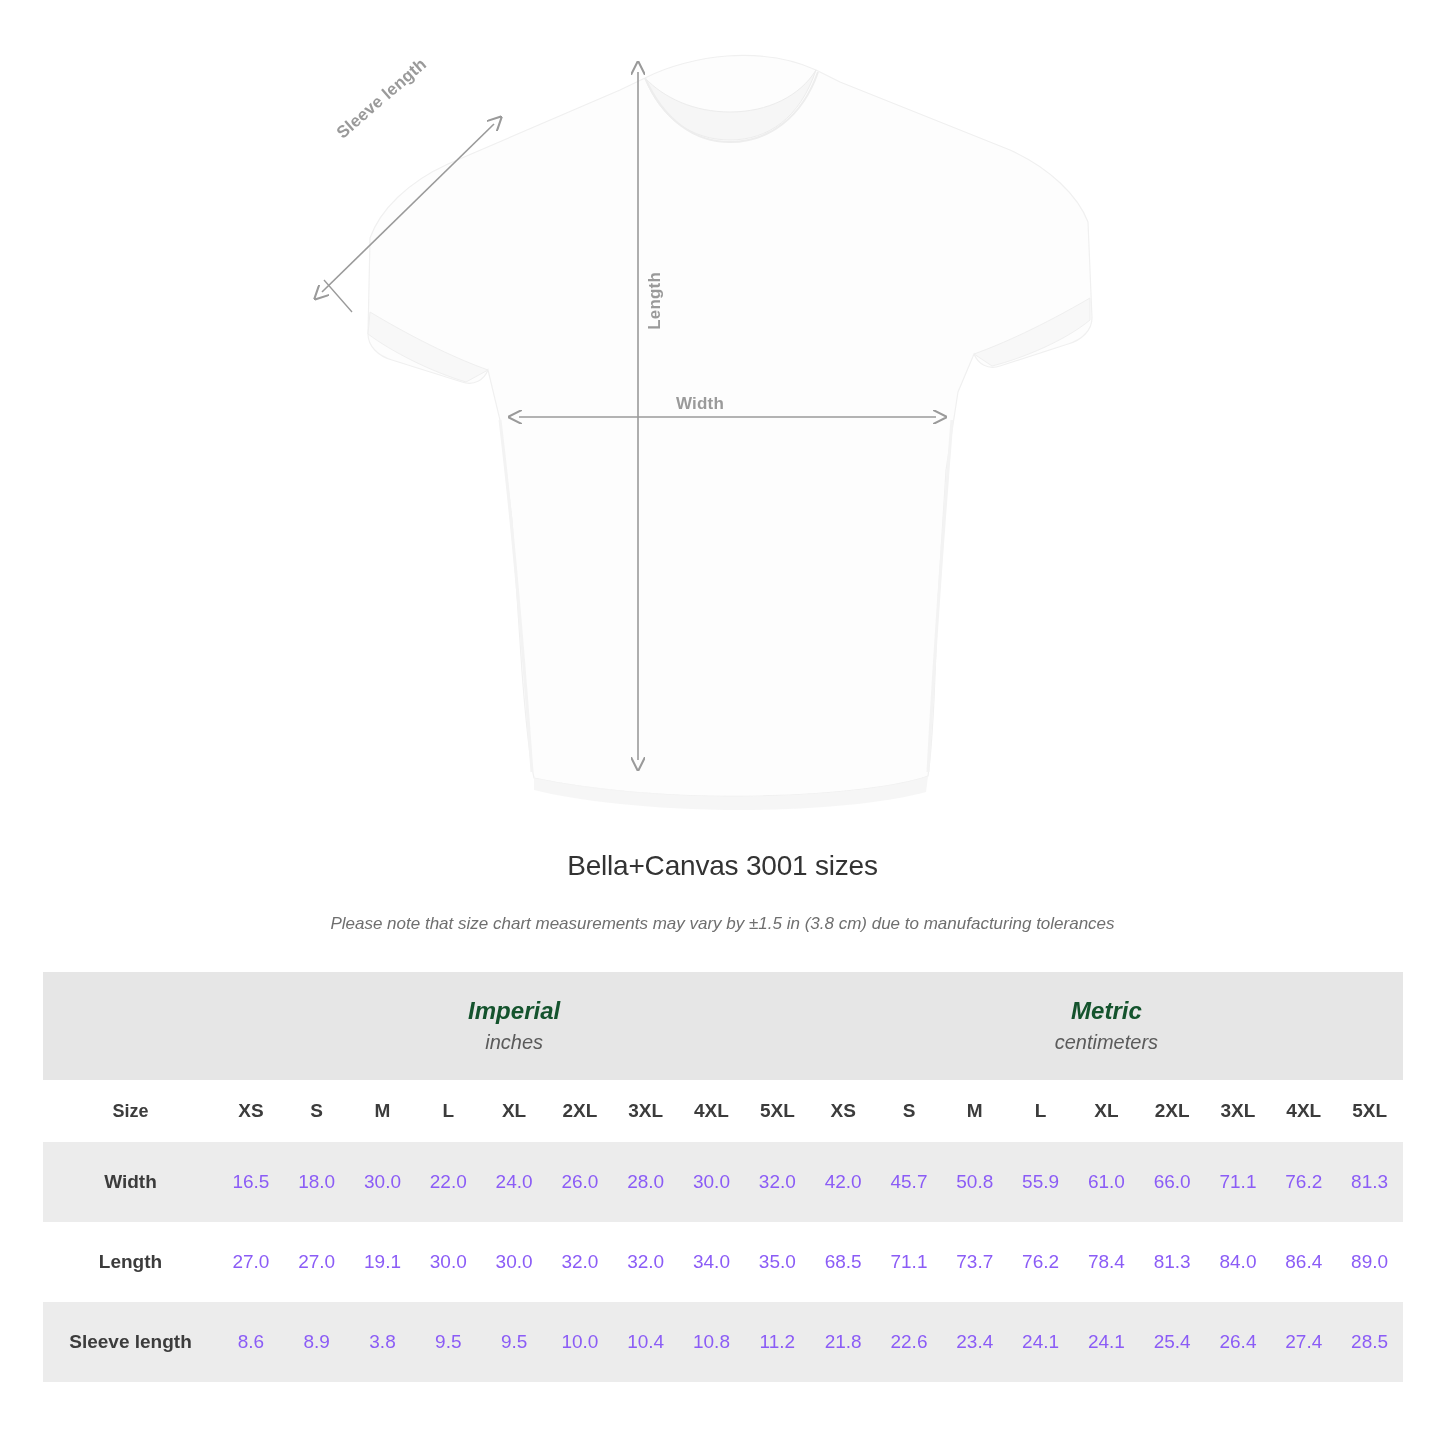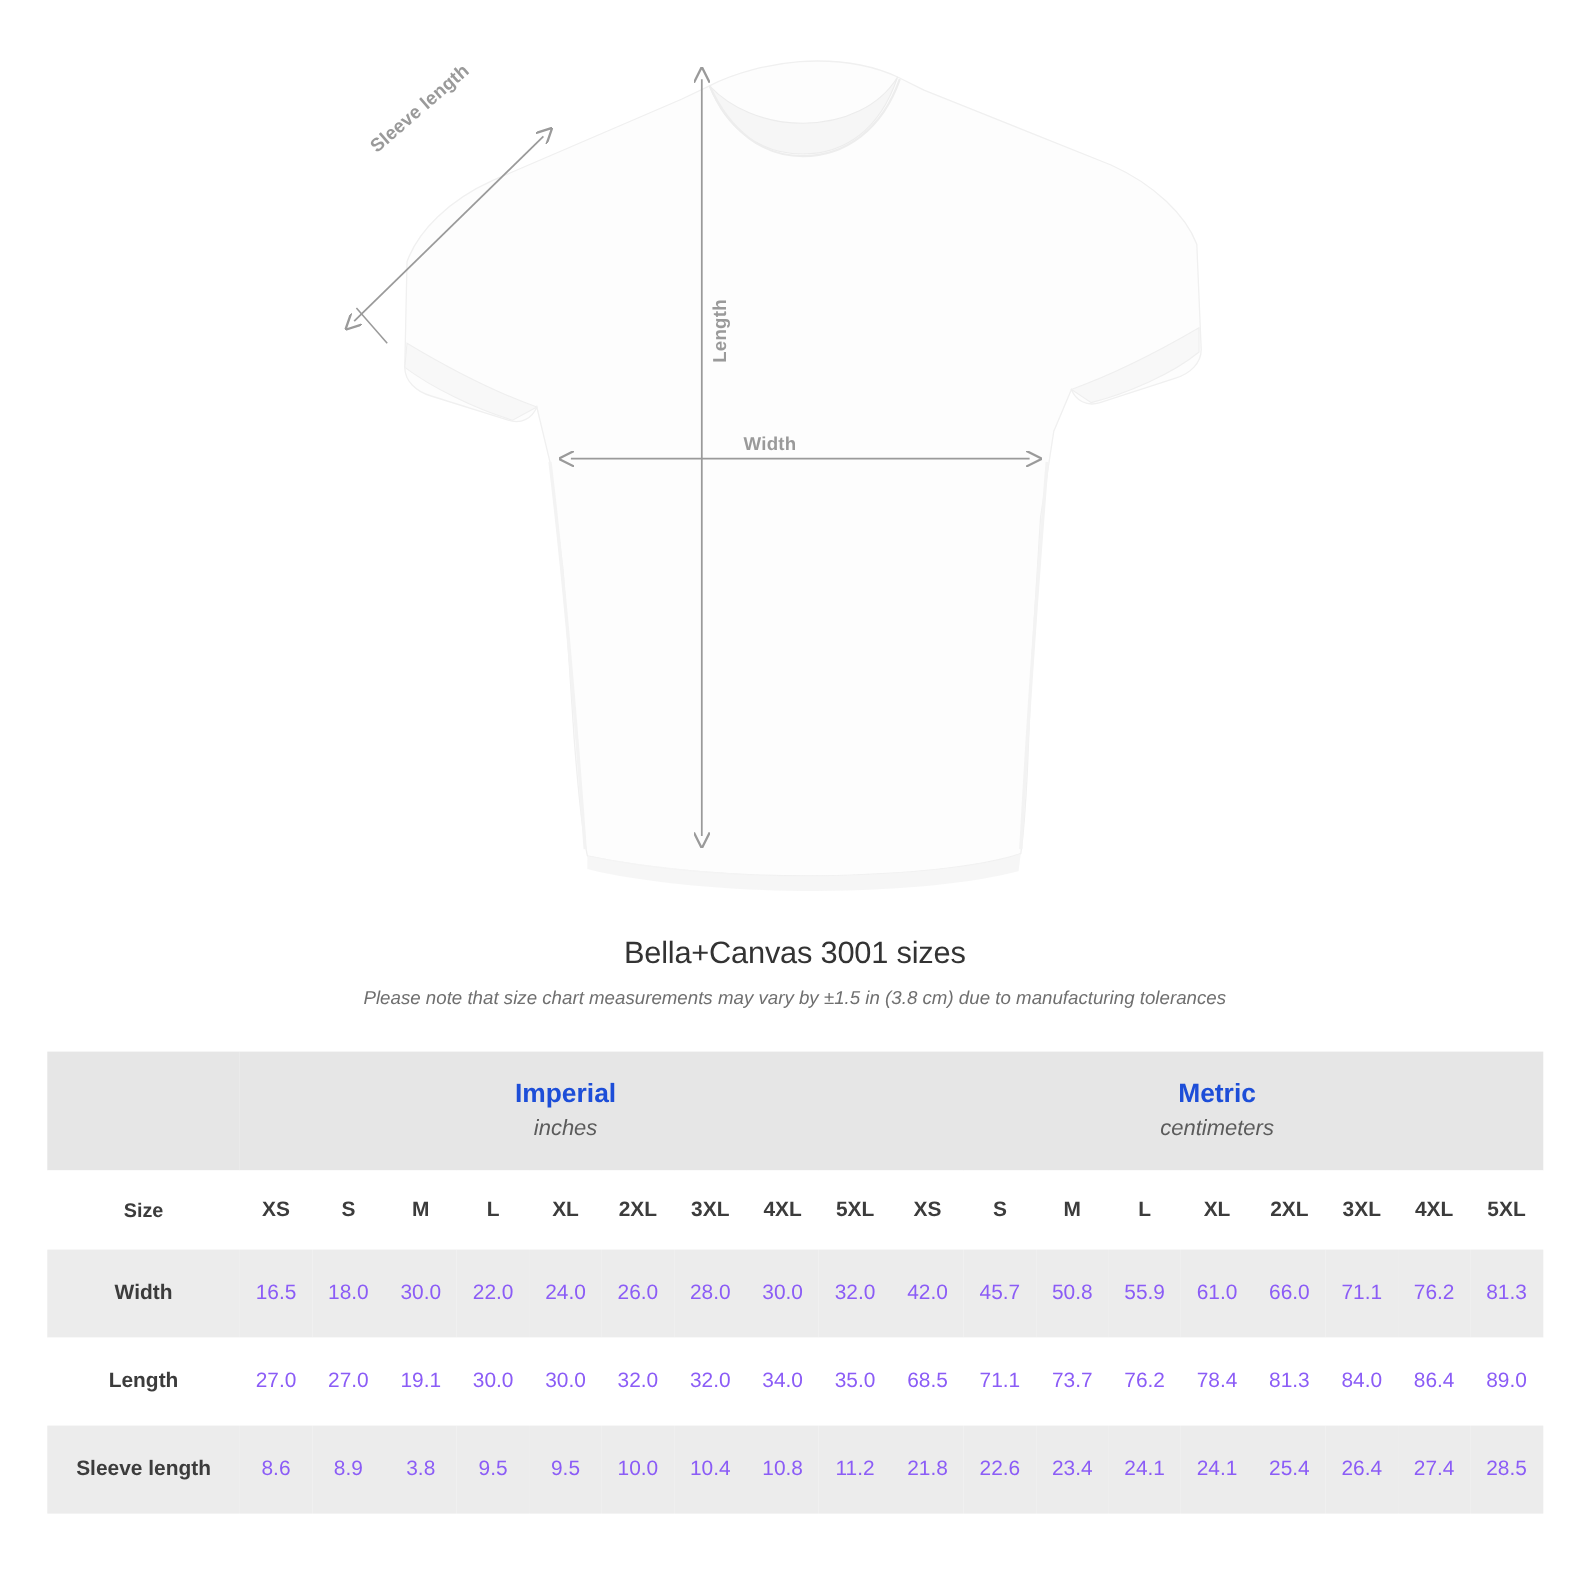--- a/index.html
+++ b/index.html
@@ -65,21 +65,21 @@
     color: #333333;
     margin: 0;
     padding-top: 30px;
     letter-spacing: -0.2px;
   }
   .chart-note {
     text-align: center;
     font-size: 17px;
     font-style: italic;
     color: #6f6f6f;
-    margin: 0;
+    margin: 16px;
     padding-top: 16px;
   }
 
   
   .table-wrap {
     margin: 38px 43px 0 43px;
     width: 1359px;
   }
   table.size-table {
     border-collapse: collapse;
@@ -90,33 +90,34 @@
     border: none;
     text-align: center;
     vertical-align: middle;
   }
   .unit-head {
     background: #e6e6e6;
     height: 108px;
   }
   .unit-head .unit-name {
     font-size: 24px;
+    font-style: italic;
     font-weight: bold;
-    color: #1d4ed8;
+    color: #14532d;
     line-height: 1.1;
   }
   .unit-head .unit-sub {
     font-size: 20px;
     font-style: italic;
     color: #5b5b5b;
     padding-top: 6px;
   }
   .row-head {
     background: #ffffff;
-    height: 72px;
+    height: 62px;
   }
   .row-head td {
     font-size: 19px;
     font-weight: bold;
     color: #3c3c3c;
   }
   .row-head td.size-cell {
     font-size: 18px;
   }
   tr.shade td {

